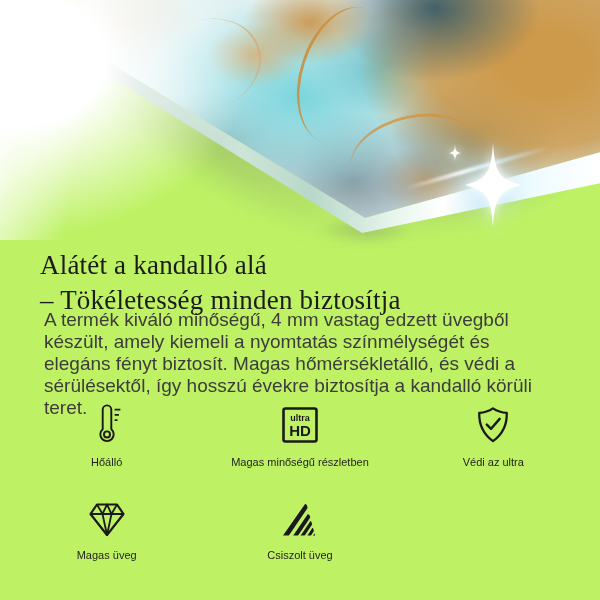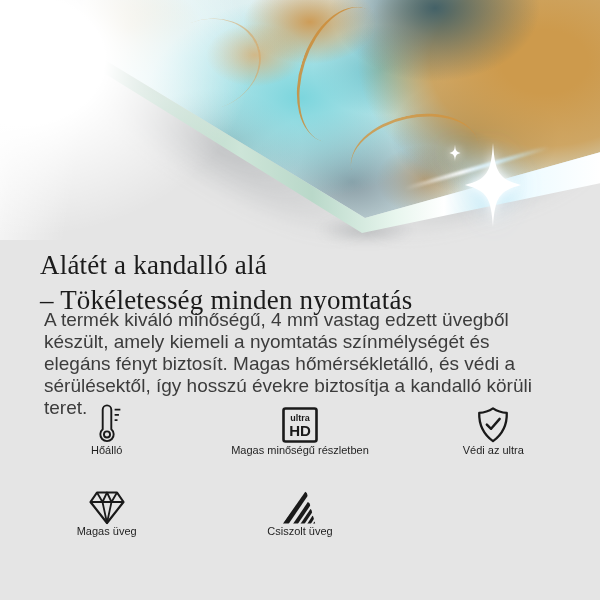--- a/index.html
+++ b/index.html
@@ -1,16 +1,16 @@
 <!DOCTYPE html>
 <html><head>
 <meta charset="utf-8">
 <style>
   html,body{margin:0;padding:0;background:#fff;}
-  .page{position:relative;width:600px;height:600px;background:#e5e5e5;overflow:hidden;
+  .page{position:relative;width:600px;height:600px;background:#bef264;overflow:hidden;
         font-family:"Liberation Sans",sans-serif;}
 
   
   .hero{position:absolute;left:0;top:0;width:600px;height:240px;}
   .shadow{position:absolute;border-radius:50%;}
   .shadow-left{left:60px;top:102px;width:330px;height:92px;transform:rotate(31deg);
     background:radial-gradient(closest-side,rgba(108,114,120,.30),rgba(108,114,120,0));filter:blur(8px);}
   .shadow-right{left:362px;top:172px;width:240px;height:52px;transform:rotate(-16deg);
     background:radial-gradient(closest-side,rgba(118,124,130,.24),rgba(118,124,130,0));filter:blur(8px);}
   .shadow-corner{left:318px;top:216px;width:96px;height:28px;
@@ -53,21 +53,21 @@
   
   .title{position:absolute;left:40px;top:230px;font-family:"Liberation Serif",serif;
     font-size:27px;line-height:35px;font-weight:400;color:#1b1b1b;letter-spacing:.2px;}
   .title span{display:block;}
   .desc{position:absolute;left:40px;top:305px;width:516px;margin:4px;
     font-size:19px;line-height:22px;color:#3c3c3c;}
 
   
   .features{position:absolute;left:10px;right:10px;top:398px;display:grid;
     grid-template-columns:1fr 1fr 1fr;row-gap:22px;}
-  .feature{display:flex;flex-direction:column;align-items:center;}
+  .feature{display:flex;flex-direction:column;align-items:center;gap:12px;}
   .icon-box{height:46px;display:flex;align-items:flex-end;justify-content:center;}
   .feature .label{font-size:11px;line-height:13px;color:#1f1f1f;}
   .ic{stroke:#1a1a1a;fill:none;}
 </style>
 </head>
 <body>
 
 <div class="page">
 
   <div class="hero">
@@ -83,21 +83,21 @@
     <div class="edge-glint"></div>
     <div class="white-fade"></div>
     <svg class="sparkle" width="120" height="120">
       <path fill="#ffffff" d="M60 18 C62 48 66 54 88 60 C66 66 62 72 60 102 C58 72 54 66 32 60 C54 54 58 48 60 18 Z"></path>
       <path fill="#ffffff" transform="translate(10,16) scale(0.2)" d="M60 18 C62 48 66 54 88 60 C66 66 62 72 60 102 C58 72 54 66 32 60 C54 54 58 48 60 18 Z"></path>
     </svg>
   </div>
 
   <h1 class="title">
     <span>Alátét a kandalló alá</span>
-    <span>– Tökéletesség minden nyomtatás</span>
+    <span>– Tökéletesség minden biztosítja</span>
   </h1>
 
   <p class="desc">A termék kiváló minőségű, 4 mm vastag edzett üvegből készült, amely kiemeli a nyomtatás színmélységét és elegáns fényt biztosít. Magas hőmérsékletálló, és védi a sérülésektől, így hosszú évekre biztosítja a kandalló körüli teret.</p>
 
   <div class="features">
 
     <div class="feature">
       <div class="icon-box">
         <svg width="30" height="42" viewBox="0 0 30 44" class="ic">
           <path d="M10.5 28.6 V8 a4.5 4.5 0 0 1 9 0 v20.6 a7 7 0 1 1 -9 0 Z" stroke-width="2" stroke-linejoin="round"></path>

